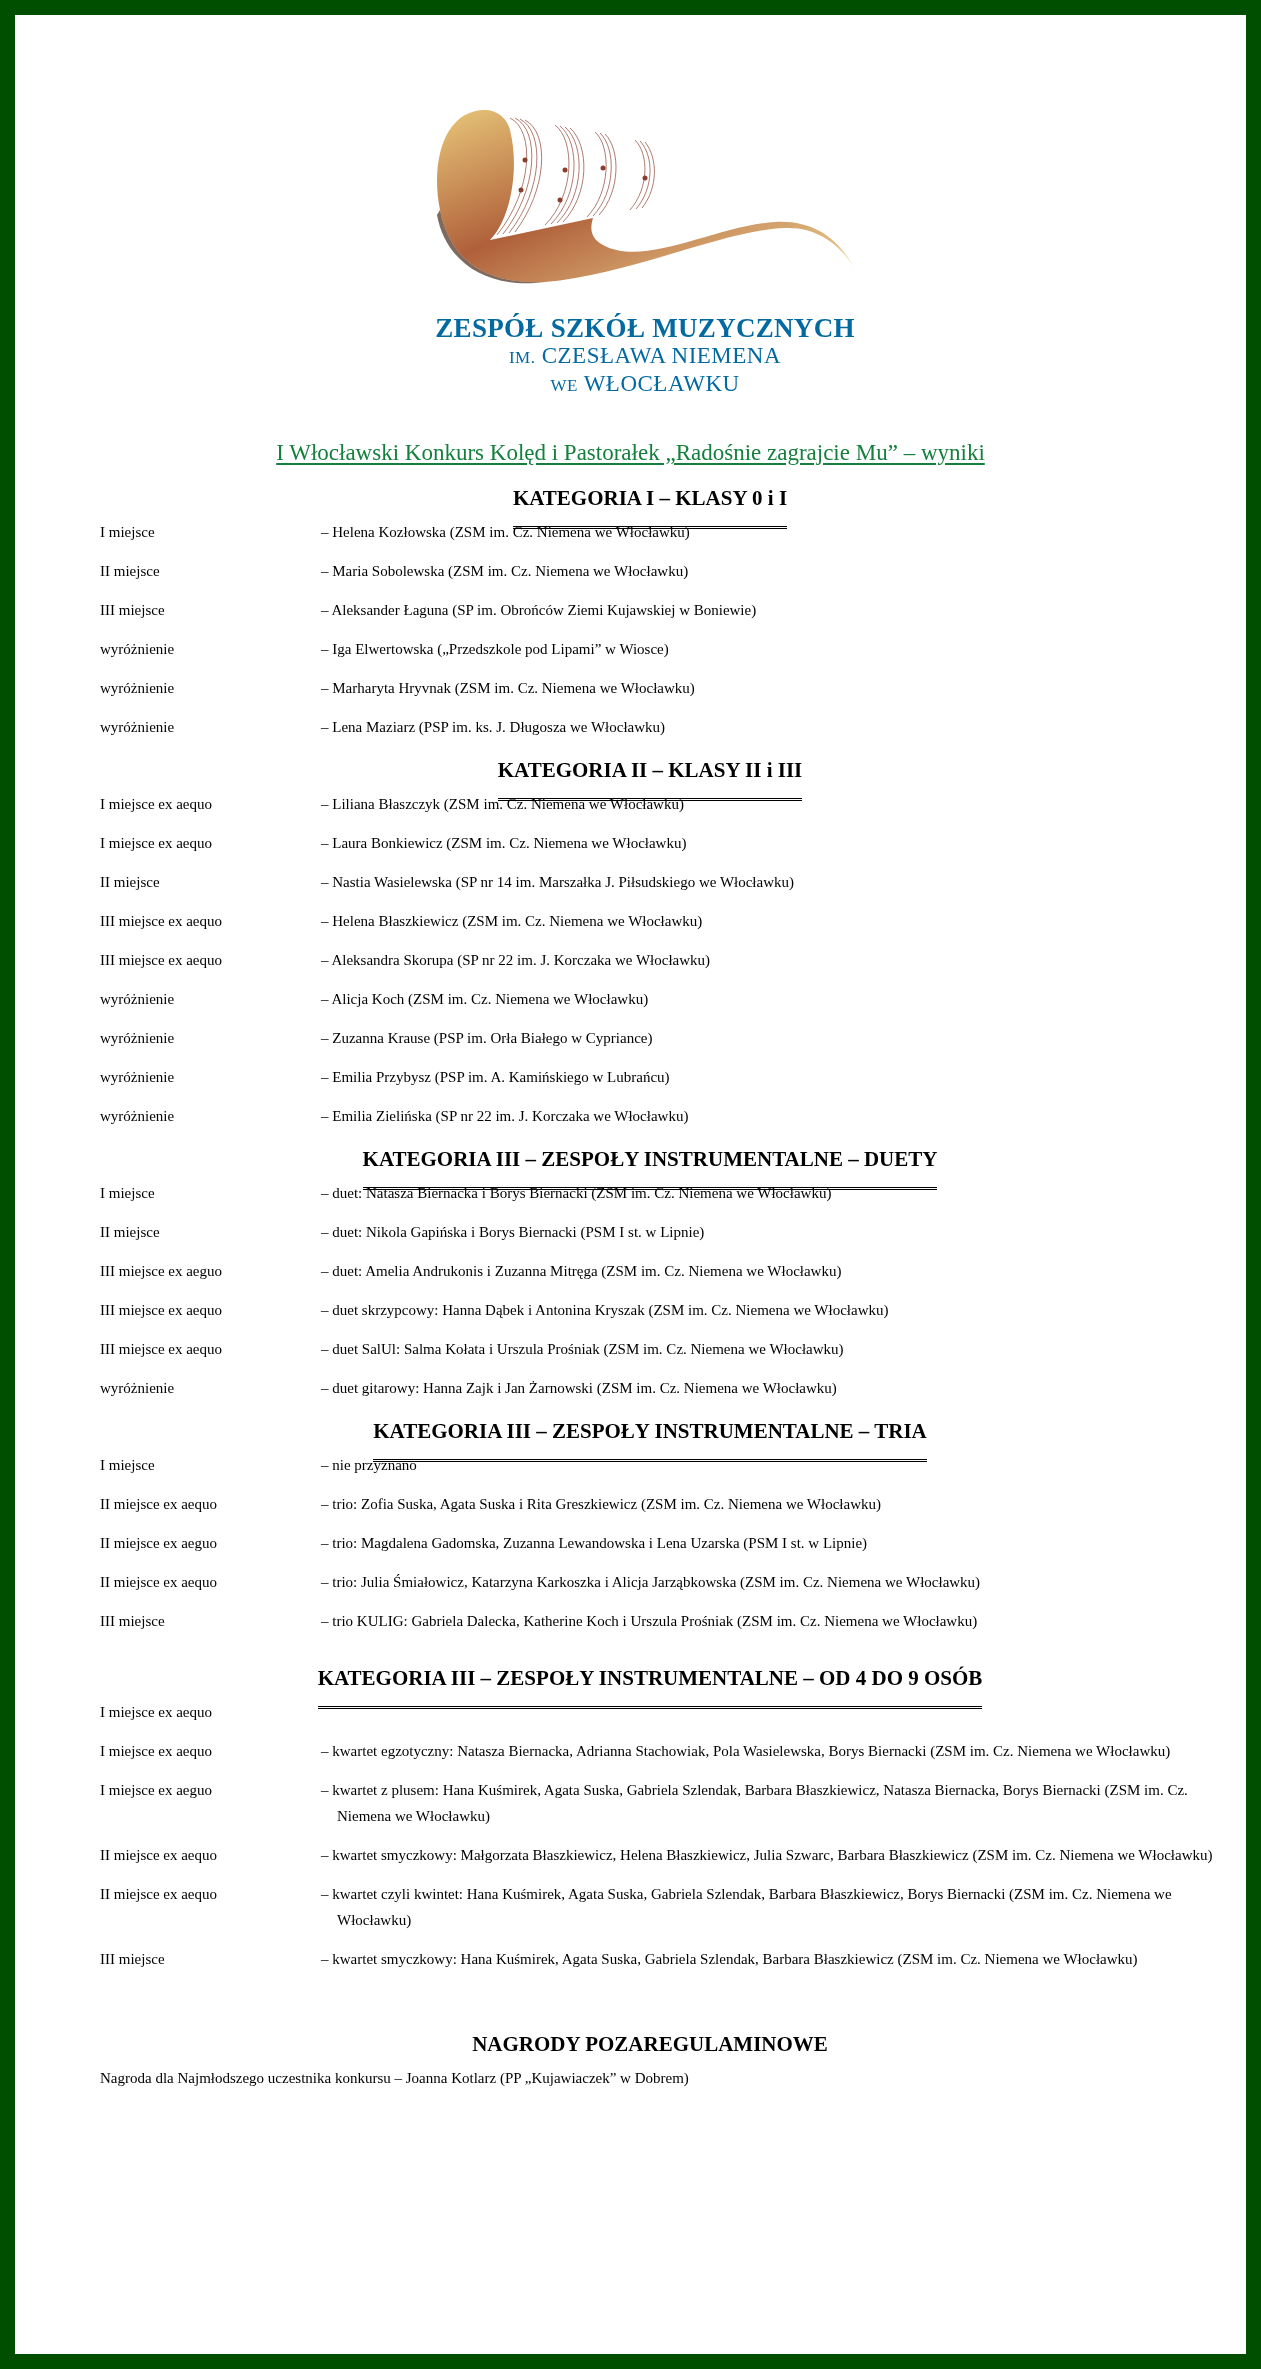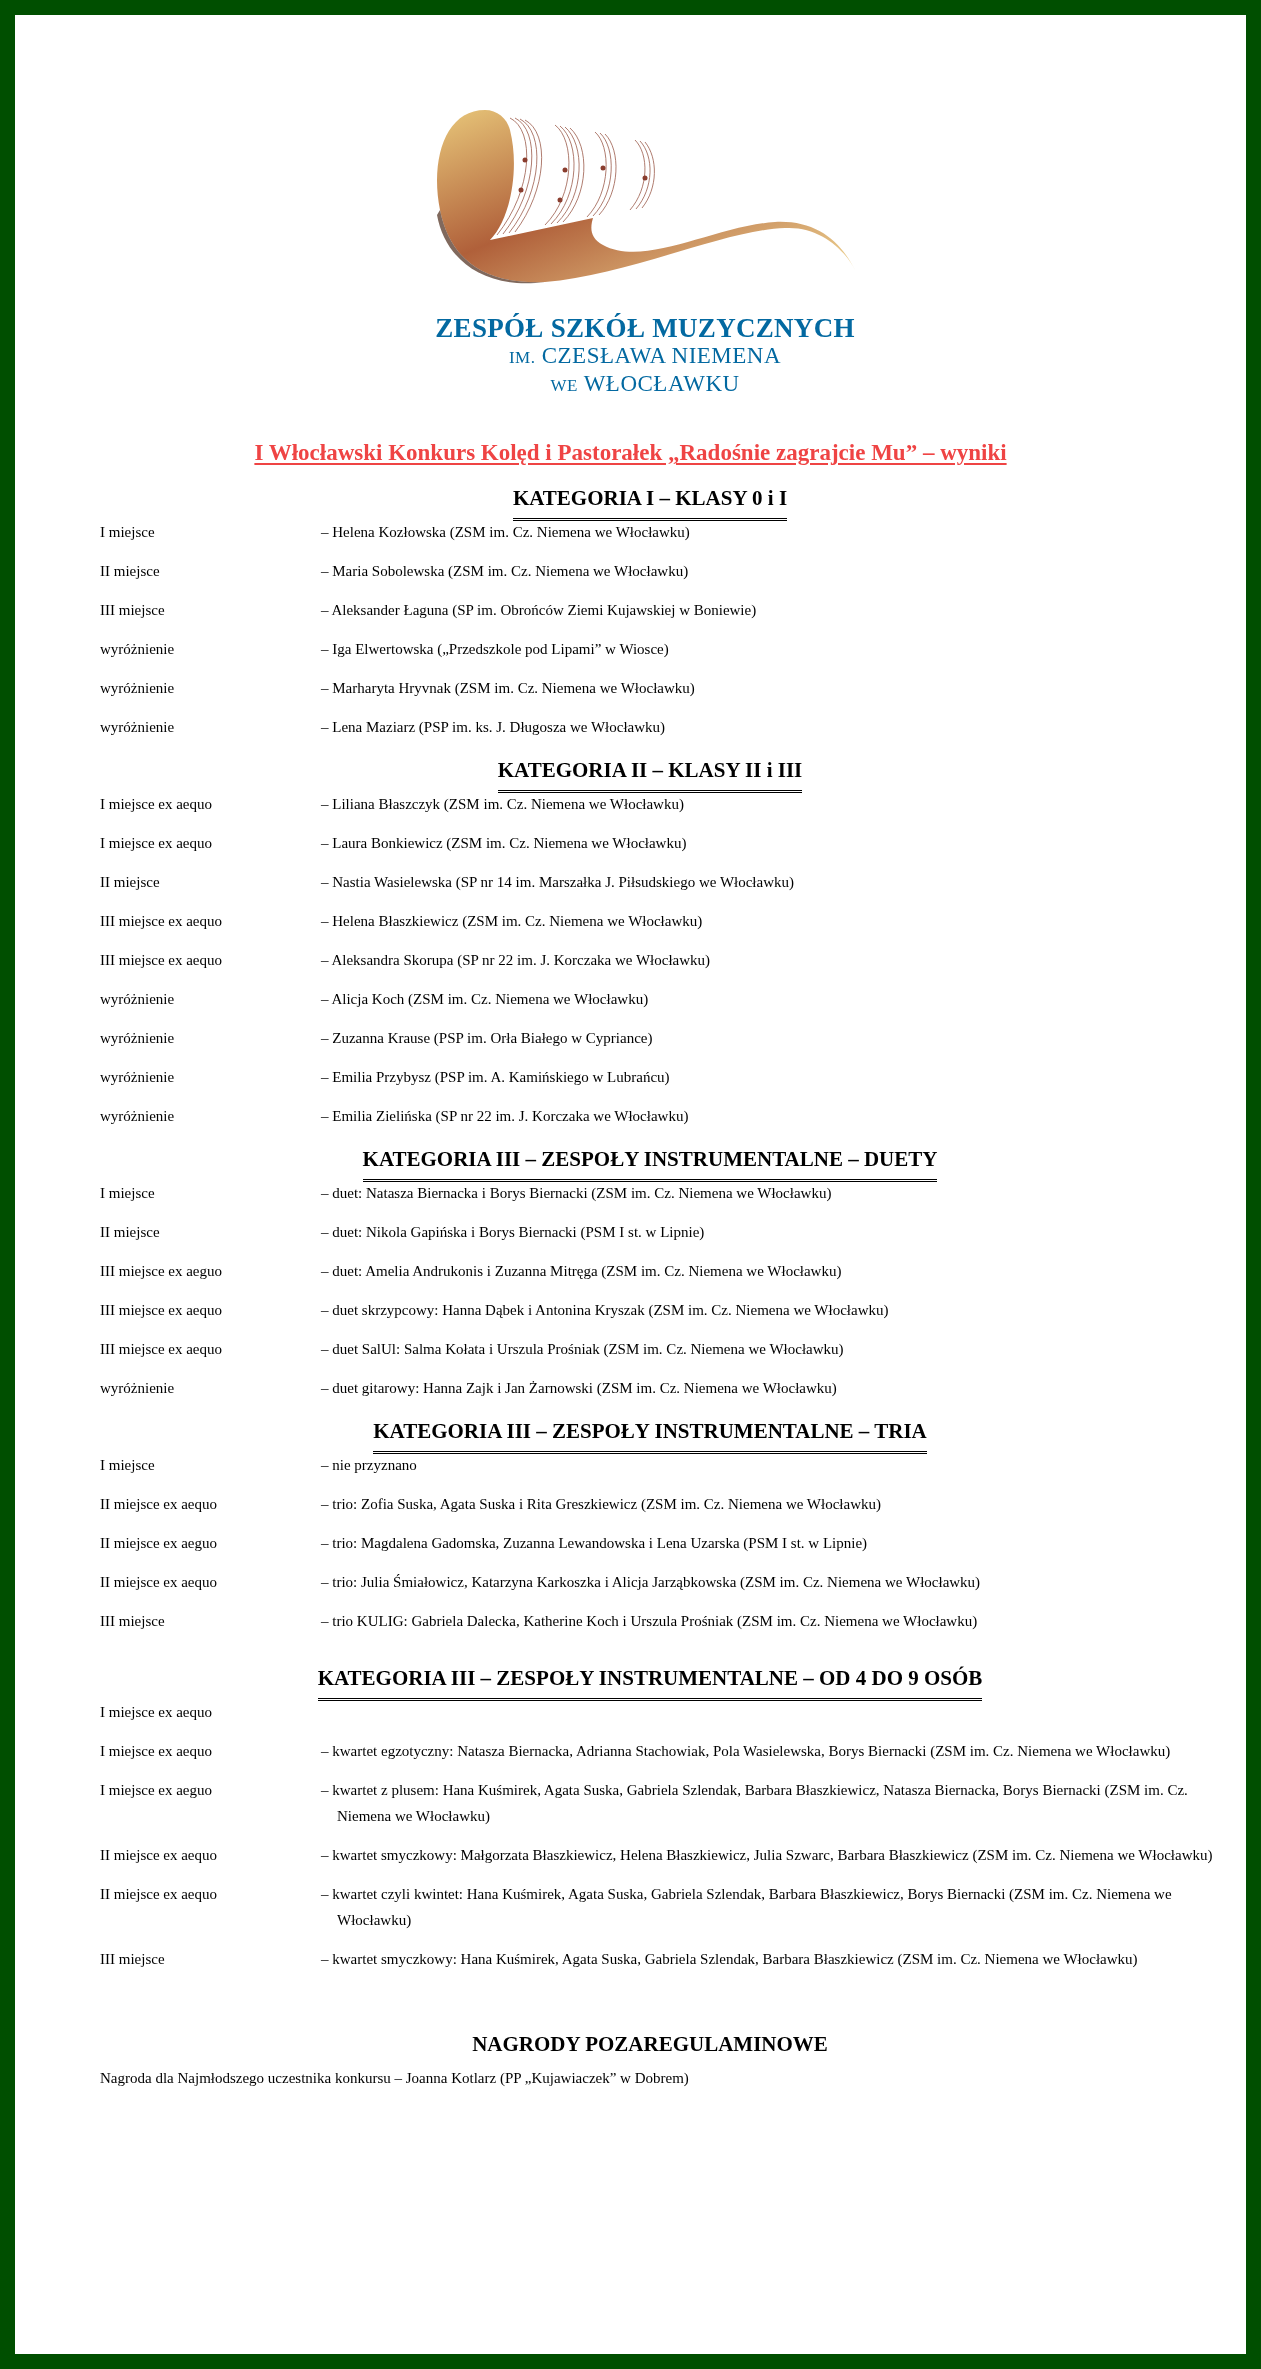--- a/index.html
+++ b/index.html
@@ -20,32 +20,32 @@
       position: absolute; left: 0; width: 440px; top: 213px;
       text-align: center; color: #0369a1;
       font-family: "Liberation Serif", "DejaVu Serif", serif;
     }
     .logo-line1 { font-size: 27px; font-weight: bold; letter-spacing: 0.3px; line-height: 30px; }
     .logo-line2, .logo-line3 { font-size: 23px; line-height: 26px; letter-spacing: 0.5px; }
     .sc { font-size: 17px; }
 
     .doc-title {
       position: absolute; top: 425px; left: 0; width: 100%;
-      text-align: center; font-size: 23px; font-weight: bold;
-      color: #ef4444; text-decoration: underline; text-underline-offset: 3px;
+      text-align: center; font-size: 23px; font-weight: normal;
+      color: #15803d; text-decoration: underline; text-underline-offset: 3px;
     }
     .content {
       position: absolute; left: 70px; top: 466px; width: 1130px;
     }
     .cat-heading {
       text-align: center; font-weight: bold; font-size: 21px;
       height: 38px; line-height: 34px;
     }
     .cat-heading span {
-      border-bottom: 3px double #000; padding-bottom: 8px;
+      border-bottom: 3px double #000; padding-bottom: 16px;
     }
     .row {
       display: flex; font-size: 15px; line-height: 26px;
       margin-bottom: 13px;
     }
     .place { width: 221px; flex: none; padding-left: 15px; }
     .entry { flex: 1; padding-left: 16px; text-indent: -16px; }
     .spacer { height: 14px; }
     .spacer-big { height: 42px; }
     .special-heading {

